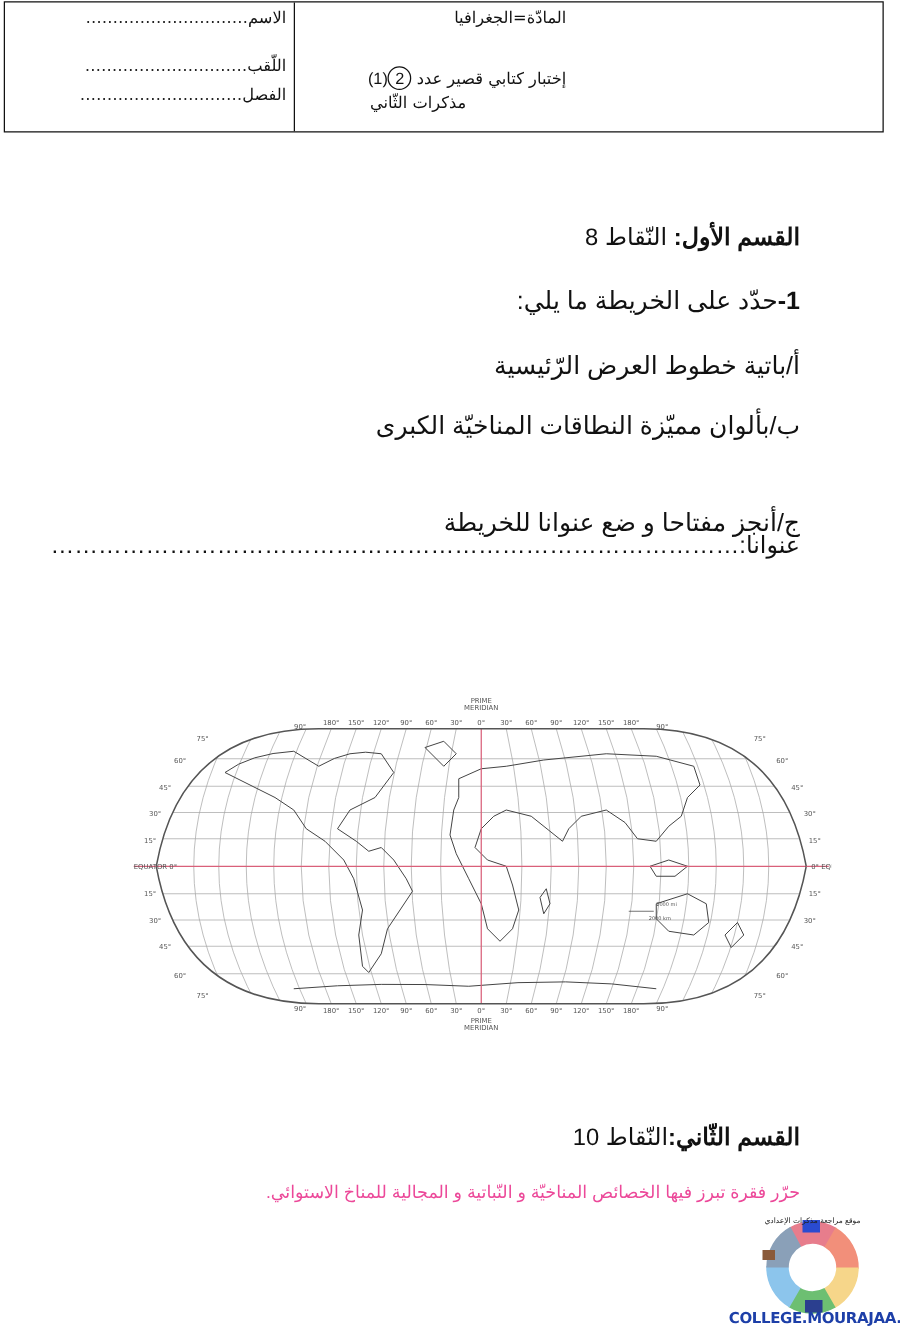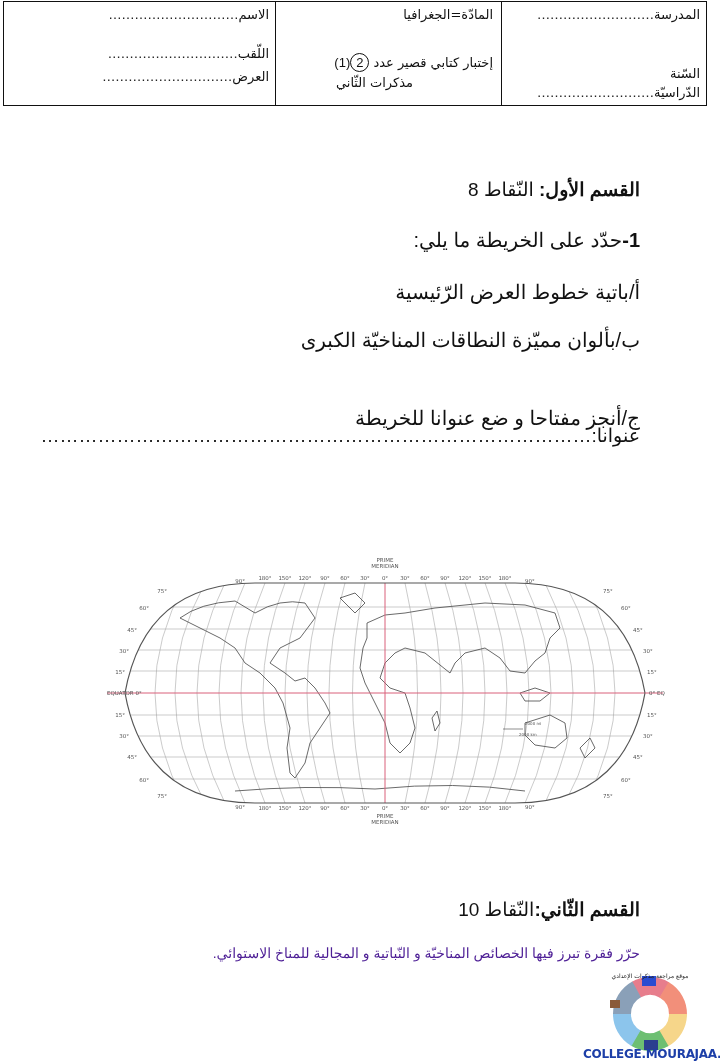--- a/index.html
+++ b/index.html
@@ -1,19 +1,19 @@
 <!DOCTYPE html>
 <html><head>
 <meta charset="utf-8">
 <style>
   html, body { margin: 0; padding: 0; background: #ffffff; }
   body { width: 720px; height: 1064px; position: relative; overflow: hidden;
          font-family: "DejaVu Sans", sans-serif; color: #111; }
   .hdr { position: absolute; left: 3px; top: 1px; width: 704px; height: 105px;
-         border: 1.5px solid #111; box-sizing: border-box; display: flex; direction: ltr; padding-left: 40px; }
+         border: 1.5px solid #111; box-sizing: border-box; display: flex; direction: ltr; }
   .cell { position: relative; box-sizing: border-box; height: 100%; }
   .cell + .cell { border-left: 1.5px solid #111; }
   .c-left { width: 231px; }
   .c-mid { width: 226px; }
   .c-right { flex: 1; }
   .fld { position: absolute; right: 6px; direction: rtl; font-size: 13px; white-space: nowrap; line-height: 16px; }
   .dots { letter-spacing: 0.5px; color: #222; }
   .mid-t { position: absolute; right: 8px; direction: rtl; font-size: 13px; white-space: nowrap; }
   .circ { display: inline-block; width: 17px; height: 17px; border: 1.3px solid #111; border-radius: 50%;
           text-align: center; line-height: 17px; font-size: 13px; font-family: "Liberation Sans", sans-serif; }
@@ -21,59 +21,50 @@
              font-family: "Liberation Sans", sans-serif; }
   .sec { font-size: 19px; font-weight: bold; }
   .sec .pts { font-weight: normal; }
   .q { font-size: 20px; }
   .q b { font-weight: bold; }
   .title-line { font-size: 19px; }
   .title-dots { letter-spacing: 1.2px; }
   .map { position: absolute; left: 105px; top: 553px; width: 560px; height: 280px; }
   .map text { font-family: "DejaVu Sans", sans-serif; fill: #555; }
   .para { position: absolute; right: 80px; top: 945px; direction: rtl; font-size: 14px;
-          font-family: "Liberation Sans", sans-serif; white-space: nowrap; color: #4c1d95; }
+          font-family: "Liberation Sans", sans-serif; white-space: nowrap; color: #ec4899; }
   .logo { position: absolute; left: 580px; top: 968px; width: 138px; height: 96px; }
   .logo-text { position: absolute; left: 583px; top: 1047px; font-size: 12px; font-weight: bold;
                color: #1d3fa8; font-family: "DejaVu Sans", sans-serif; letter-spacing: -0.3px; }
 </style>
 </head>
 <body>
 
 <div class="hdr">
   <div class="cell c-left">
     <div class="fld" style="top:5px;">
       <span>الاسم</span><span class="dots">…………………………</span>
     </div>
     <div class="fld" style="top:44px;">
       <span>اللّقب</span><span class="dots">…………………………</span>
     </div>
     <div class="fld" style="top:67px;">
-      <span>العرض</span><span class="dots">…………………………</span>
+      <span>الفصل</span><span class="dots">…………………………</span>
     </div>
   </div>
 
   <div class="cell c-mid">
     <div class="mid-t" style="top:5px;">المادّة=الجغرافيا</div>
     <div class="mid-t" style="top:51px;">
       <span>إختبار كتابي قصير عدد</span>
       <span class="circ">2</span><span style="font-family:'Liberation Sans',sans-serif;">(1)</span>
     </div>
     <div class="mid-t" style="top:73px; right:88px;">مذكرات الثّاني</div>
   </div>
 
-  <div class="cell c-right">
-    <div class="fld" style="top:5px;">
-      <span>المدرسة</span><span class="dots">………………………</span>
-    </div>
-    <div class="fld" style="top:64px;">السّنة</div>
-    <div class="fld" style="top:83px;">
-      <span>الدّراسيّة</span><span class="dots">………………………</span>
-    </div>
-  </div>
 </div>
 
 <div class="content sec" style="top:178px;">
   <span>القسم الأول:</span>
   <span class="pts">النّقاط 8</span>
 </div>
 <div class="content q" style="top:228px;">
   <b>1-</b><span>حدّد على الخريطة ما يلي:</span>
 </div>
 <div class="content q" style="top:280px;">أ/باتية خطوط العرض الرّئيسية</div>

